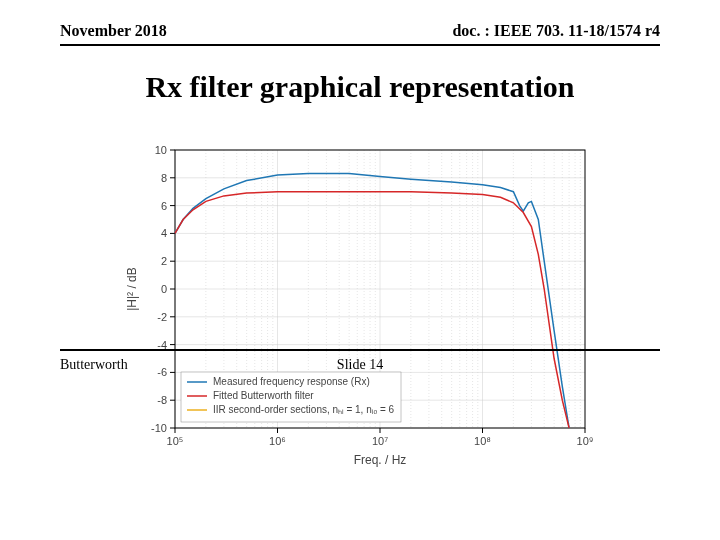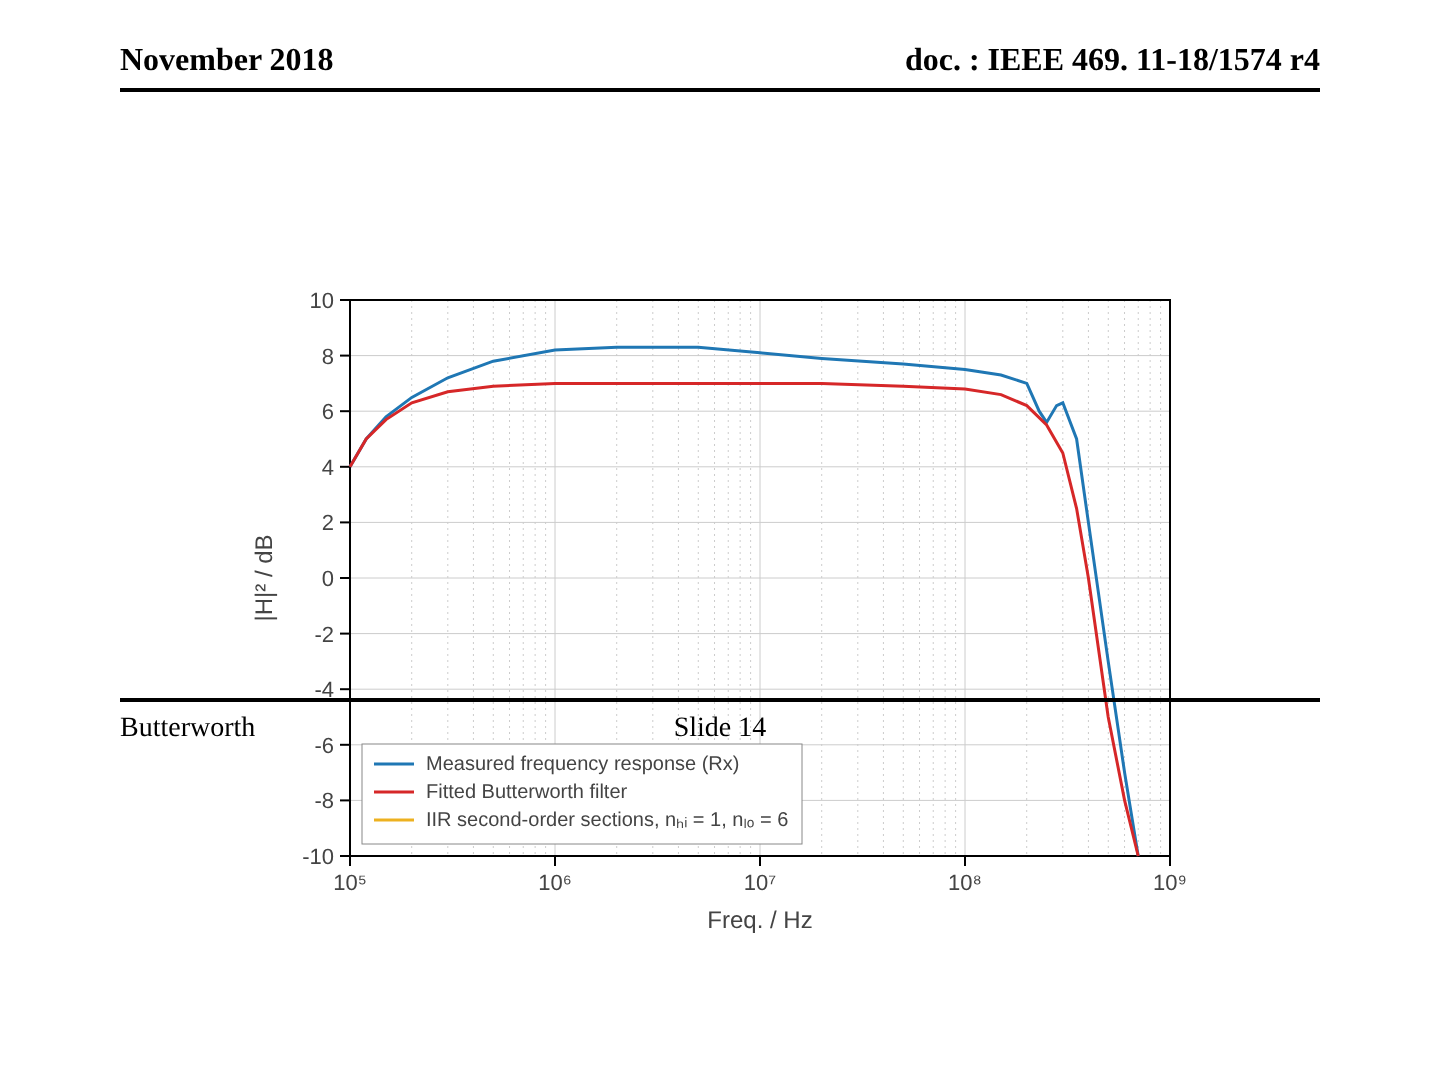--- a/index.html
+++ b/index.html
@@ -19,24 +19,25 @@
   .axlab{font:12px Arial,sans-serif;fill:#444}
   .legbox{fill:#fff;stroke:#888;stroke-width:0.5}
   .legtxt{font:10px Arial,sans-serif;fill:#444}
 </style>
 </head>
 <body>
 <div class="page">
 
   <div class="hdr">
     <span>November 2018</span>
-    <span>doc. : IEEE 469. 11-18/1574 r4</span>
+    <span>doc. : IEEE 703. 11-18/1574 r4</span>
   </div>
   <div class="hdr-rule"></div>
 
+  <div class="title">Rx filter graphical representation</div>
 
   <div class="chart">
     <svg id="chart-svg" width="480" height="330">
         <line x1="55" x2="55" y1="10" y2="288" class="major"></line>
         <line x1="85.85557455555808" x2="85.85557455555808" y1="10" y2="288" class="minor"></line>
         <line x1="103.90492860876542" x2="103.90492860876542" y1="10" y2="288" class="minor"></line>
         <line x1="116.71114911111616" x2="116.71114911111616" y1="10" y2="288" class="minor"></line>
         <line x1="126.64442544444192" x2="126.64442544444192" y1="10" y2="288" class="minor"></line>
         <line x1="134.7605031643235" x2="134.7605031643235" y1="10" y2="288" class="minor"></line>
         <line x1="141.62254910146135" x2="141.62254910146135" y1="10" y2="288" class="minor"></line>

